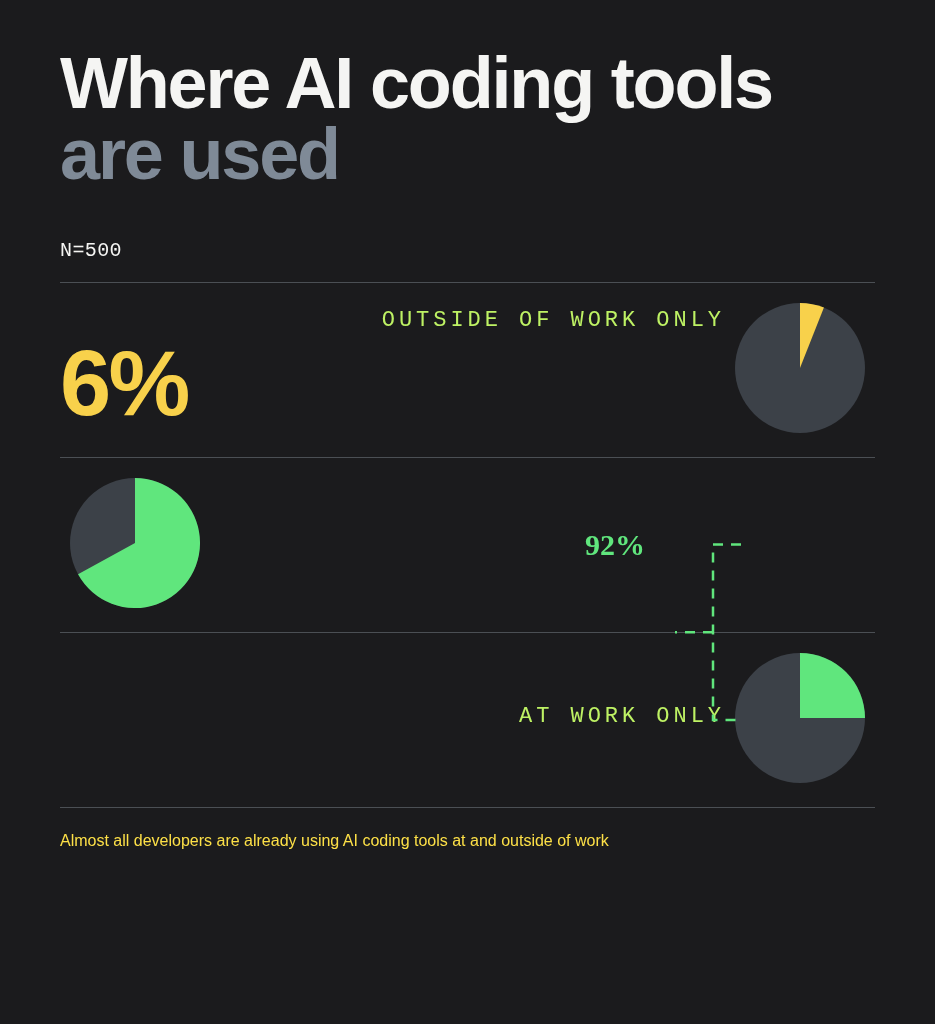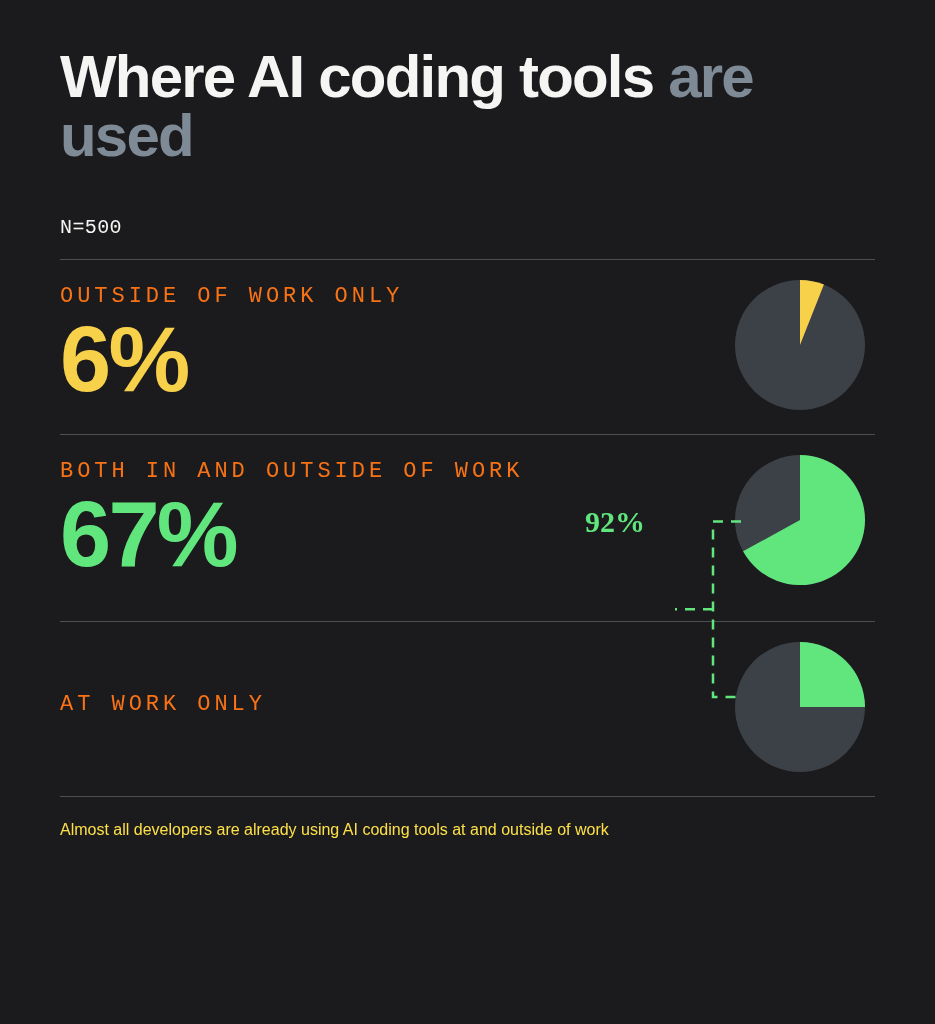--- a/index.html
+++ b/index.html
@@ -16,21 +16,21 @@
   body{
     background:var(--bg);
     color:var(--fg);
     font-family:-apple-system,BlinkMacSystemFont,'Segoe UI',Helvetica,Arial,sans-serif;
     width:935px;
     min-height:1024px;
     box-sizing:border-box;
     padding:48px 60px 40px 60px;
   }
   h1{
-    font-size:60px;
+    font-size:72px;
     line-height:0.98;
     font-weight:700;
     letter-spacing:-0.03em;
     margin:0 0 44px 0;
   }
   h1 .muted{color:var(--muted);}
   .meta{
     font-family:var(--mono);
     font-size:20px;
     letter-spacing:0.02em;
@@ -38,28 +38,29 @@
     padding:6px 0 20px 0;
     margin-top:19px;
   }
   .row{
     border-top:1px solid var(--divider);
     display:flex;
     align-items:center;
     padding:20px 0 24px 0;
     position:relative;
   }
-  .row:last-of-type{border-bottom:1px solid var(--divider);margin-top:12px;}
+  .row:last-of-type{border-bottom:1px solid var(--divider);}
   .row-left{flex:1;}
   .row-label{
     font-family:var(--mono);
     font-size:22px;
     letter-spacing:0.18em;
-    color:#f97316;
+    color:#bef264;
     margin-bottom:4px;
+    text-align:right;
   }
   .row-value{
     font-size:92px;
     font-weight:700;
     letter-spacing:-0.03em;
     line-height:1;
   }
   .v-green{color:var(--green);}
   .v-yellow{color:var(--yellow);}
   .pie-cell{
@@ -110,24 +111,20 @@
     </div>
     <div class="pie-cell">
       <svg width="130" height="130" viewBox="0 0 100 100">
           <circle cx="50" cy="50" r="50" fill="#3c4148"></circle>
           <path d="M 50 50 L 50 0 A 50 50 0 0 1 68.40622763423389 3.5111757055874264 Z" fill="#f8d14b"></path>
         </svg>
     </div>
   </div>
 
   <div class="row">
-    <div class="row-left">
-      <div class="row-label">BOTH IN AND OUTSIDE OF WORK</div>
-      <div class="row-value v-green">67%</div>
-    </div>
     <div class="callout">92%</div>
     <div class="pie-cell">
       <svg width="130" height="130" viewBox="0 0 100 100">
           <circle cx="50" cy="50" r="50" fill="#3c4148"></circle>
           <path d="M 50 50 L 50 0 A 50 50 0 1 1 6.1846659978068175 74.08768370508577 Z" fill="#60e67d"></path>
         </svg>
     </div>
   </div>
 
   <div class="row">

